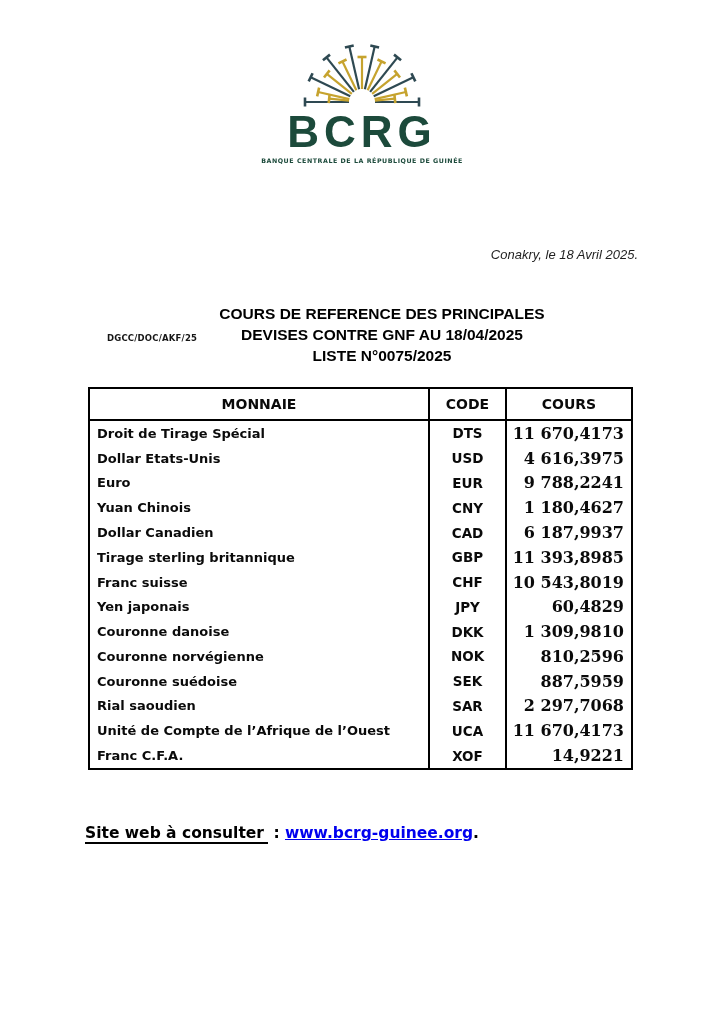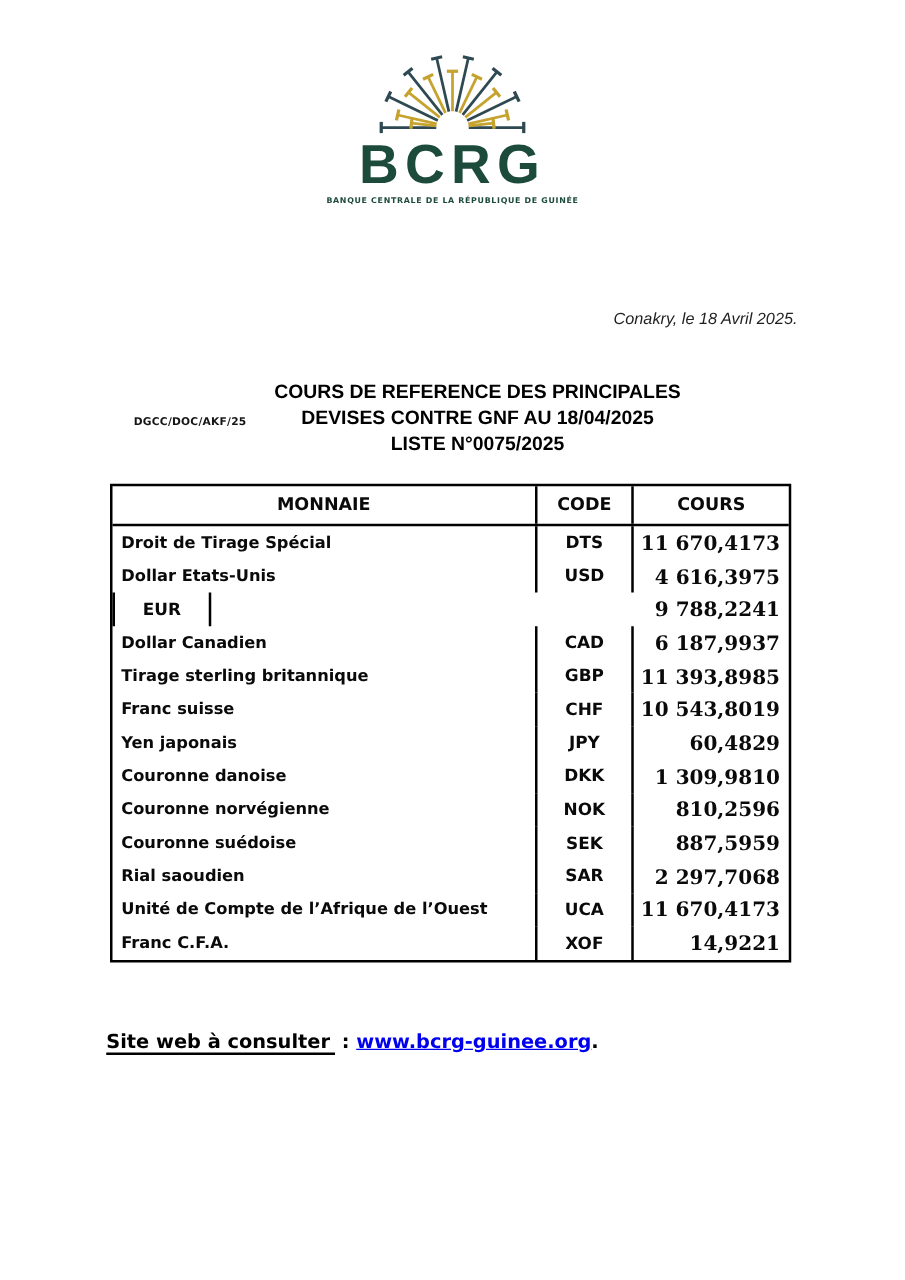--- a/index.html
+++ b/index.html
@@ -157,22 +157,28 @@
         <div class="col-m">Droit de Tirage Spécial</div>
         <div class="col-c">DTS</div>
         <div class="col-r">11 670,4173</div>
       </div>
       <div class="trow">
         <div class="col-m">Dollar Etats-Unis</div>
         <div class="col-c">USD</div>
         <div class="col-r">4 616,3975</div>
       </div>
       <div class="trow">
+        <div class="col-m">Euro</div>
         <div class="col-c">EUR</div>
         <div class="col-r">9 788,2241</div>
+      </div>
+      <div class="trow">
+        <div class="col-m">Yuan Chinois</div>
+        <div class="col-c">CNY</div>
+        <div class="col-r">1 180,4627</div>
       </div>
       <div class="trow">
         <div class="col-m">Dollar Canadien</div>
         <div class="col-c">CAD</div>
         <div class="col-r">6 187,9937</div>
       </div>
       <div class="trow">
         <div class="col-m">Tirage sterling britannique</div>
         <div class="col-c">GBP</div>
         <div class="col-r">11 393,8985</div>

